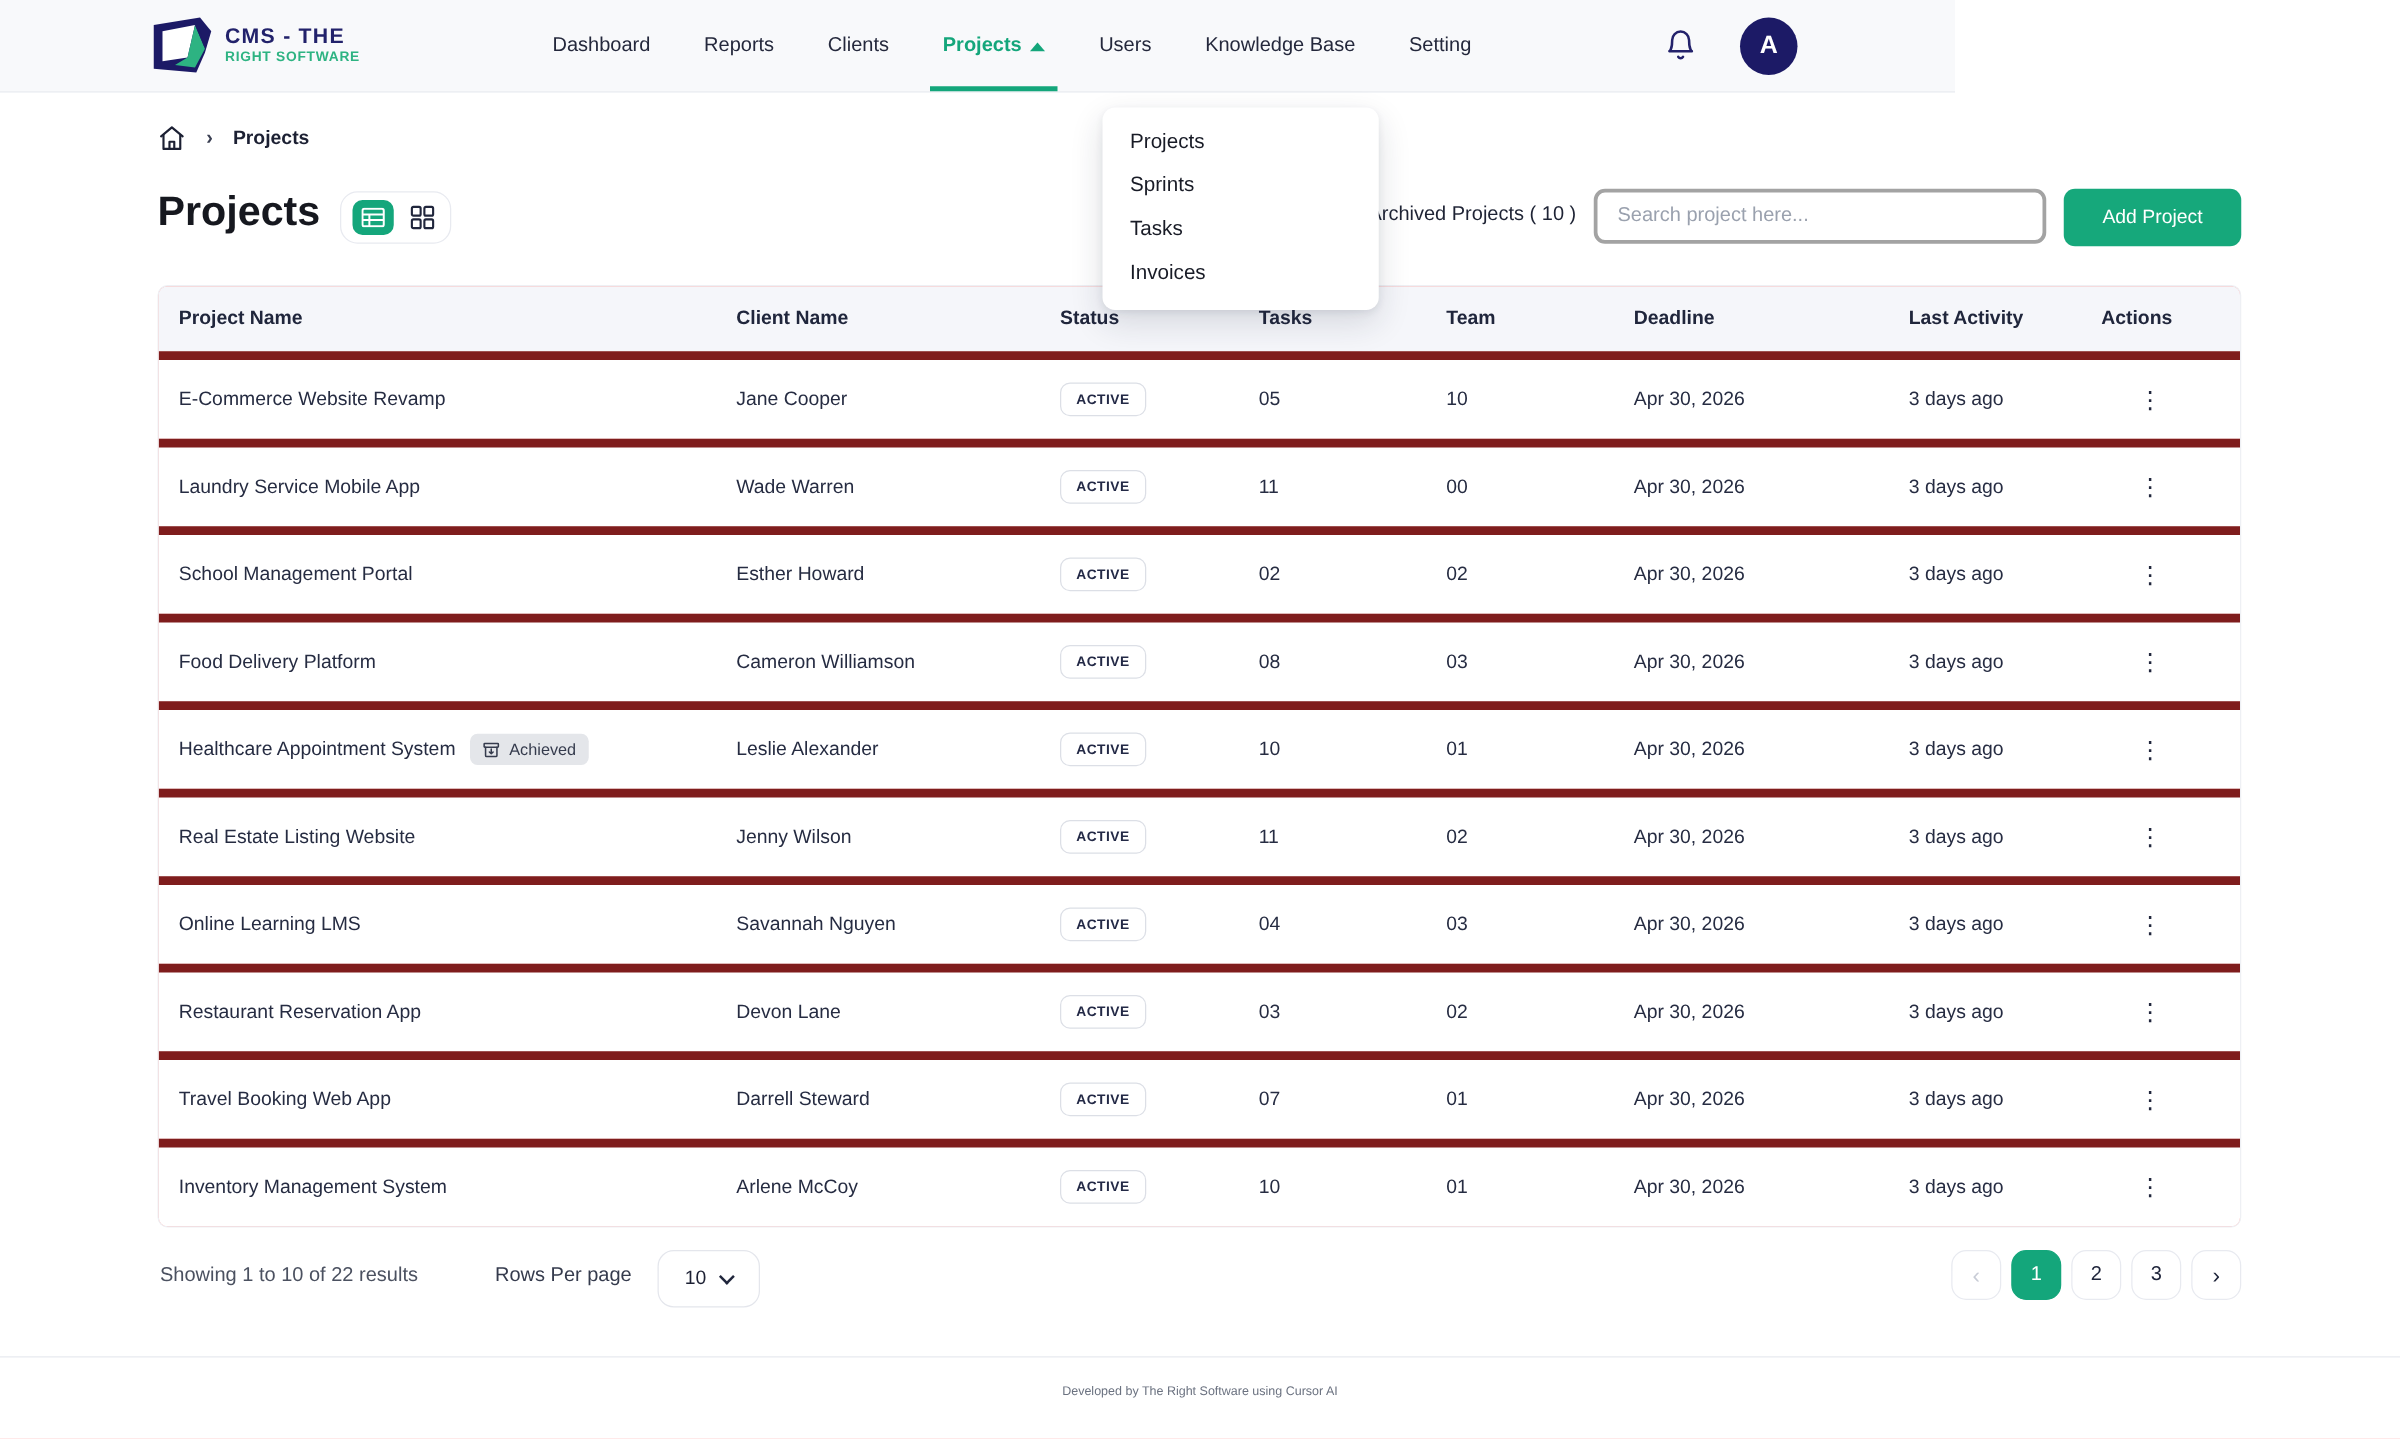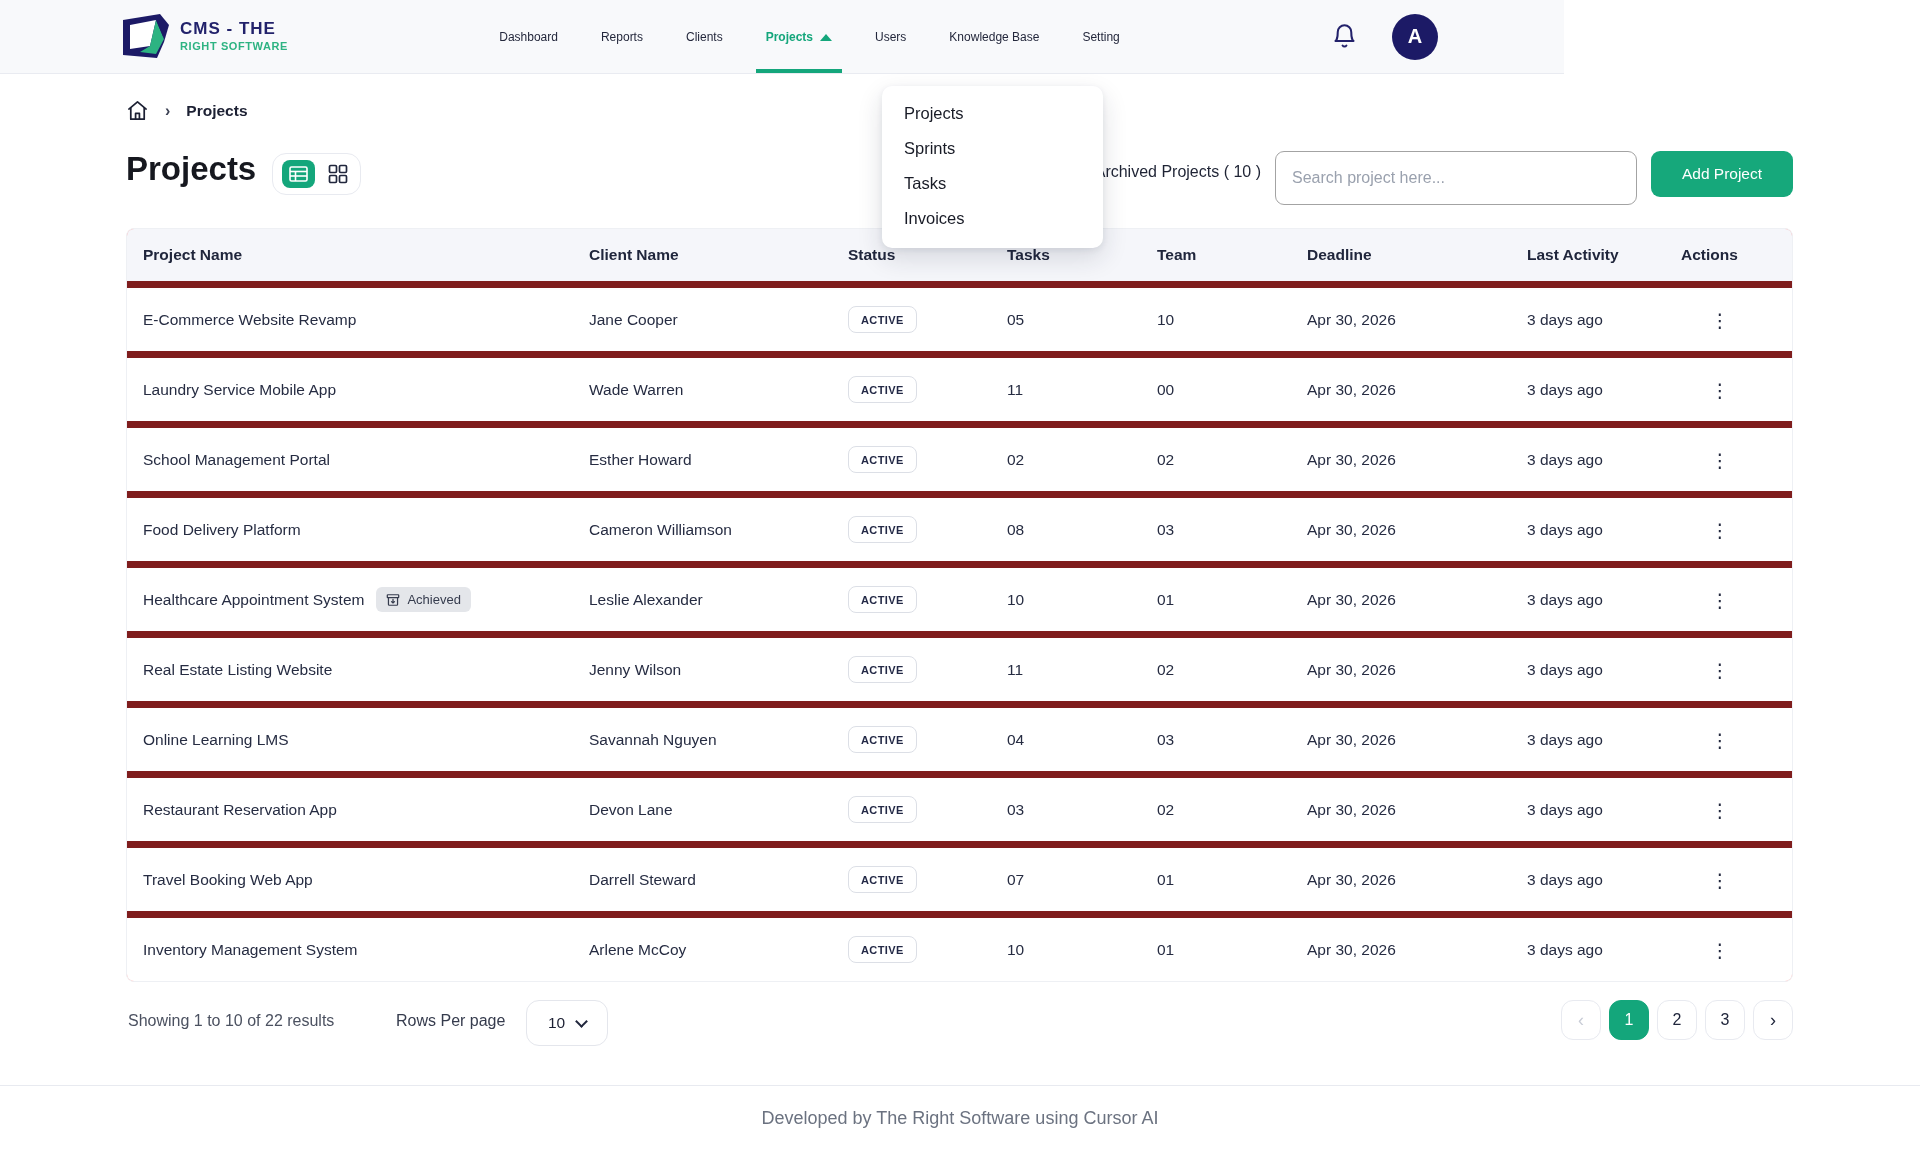--- a/index.html
+++ b/index.html
@@ -17,21 +17,21 @@
     display:flex; align-items:center; padding:0 126px 0 120px;
   }
   .brand { display:flex; align-items:center; gap:8px; }
   .brand-logo { width:52px; height:50px; }
   .brand-text { display:flex; flex-direction:column; line-height:1.22; }
   .brand-line1 { font-size:17px; font-weight:800; letter-spacing:1px; color:#22226b; }
   .brand-line2 { font-size:11px; font-weight:800; letter-spacing:0.6px; color:#2db382; }
   .main-nav { flex:1; display:flex; justify-content:center; align-items:center; gap:43px; height:100%; }
   .nav-item {
     position:relative; height:100%; display:flex; align-items:center; gap:7px;
-    font-size:12px; color:#24283c; cursor:pointer;
+    font-size:16px; color:#24283c; cursor:pointer;
   }
   .nav-item.active { color:#14a67b; font-weight:700; }
   .nav-item.active::after {
     content:""; position:absolute; left:-10px; right:-10px; bottom:0; height:4px; background:#14a67b;
   }
   .caret-up {
     width:0; height:0; border-left:6px solid transparent; border-right:6px solid transparent;
     border-bottom:7px solid #14a67b; display:inline-block; margin-top:2px;
   }
   .nav-right { display:flex; align-items:center; gap:34px; }
@@ -56,22 +56,22 @@
   .vt-table {
     width:33px; height:28px; background:#14a67b; border-radius:8px;
     display:flex; align-items:center; justify-content:center; cursor:pointer; border:none;
   }
   .vt-grid { width:26px; height:26px; display:flex; align-items:center; justify-content:center; cursor:pointer; background:none; border:none; }
 
   .archived-label {
     position:absolute; right:659px; top:163px; font-size:16px; color:#1e2334; white-space:nowrap; cursor:pointer; z-index:1;
   }
   .search-box {
-    position:absolute; left:1275px; top:151px; width:362px; height:54px;
-    border:1px solid #a3a3a3; border-radius:9px; background:#fff;
+    position:absolute; left:1275px; top:151px; width:362px; height:44px;
+    border:3px solid #a3a3a3; border-radius:9px; background:#fff;
     font-size:16px; color:#252b42; padding:0 16px; outline:none;
     font-family:"Liberation Sans", sans-serif;
   }
   .search-box::placeholder { color:#9aa1ae; }
   .add-btn {
     position:absolute; left:1651px; top:151px; width:142px; height:46px;
     background:#16a87b; color:#fff; border:none; border-radius:9px;
     font-size:15.5px; font-weight:500; cursor:pointer; font-family:"Liberation Sans", sans-serif;
   }
 
@@ -133,21 +133,21 @@
     width:40px; height:40px; border-radius:12px; border:1px solid #e8eaf0; background:#fff;
     font-size:16px; color:#20263c; cursor:pointer; display:flex; align-items:center; justify-content:center;
     font-family:"Liberation Sans", sans-serif;
   }
   .pg-btn.active { background:#14a67b; border-color:#14a67b; color:#fff; }
   .pg-btn.disabled { color:#c8ccd6; cursor:default; }
   .pg-prev::before { content:"\2039"; font-size:18px; }
   .pg-next::before { content:"\203A"; font-size:18px; }
 
   .footer-divider { position:absolute; left:0; right:0; top:1085px; height:1px; background:#e8eaf0; }
-  .site-footer { position:absolute; left:0; right:0; top:1108px; text-align:center; font-size:18px; color:#6b7280; }
+  .site-footer { position:absolute; left:0; right:0; top:1108px; text-align:center; font-size:10px; color:#6b7280; }
 </style>
 </head>
 <body>
 
 <header class="navbar">
   <div class="brand">
     <svg class="brand-logo" viewBox="0 0 52 50">
       <path d="M3 8 L40 2 L49 13 L44 30 L37 46 L3 43 Z" fill="#1c1a66"></path>
       <path d="M10 13 L36 8 L30 34 L10 37 Z" fill="#ffffff"></path>
       <path d="M30 34 L36 8 L44 27 L36 42 L20 40 Z" fill="#2db382"></path>

